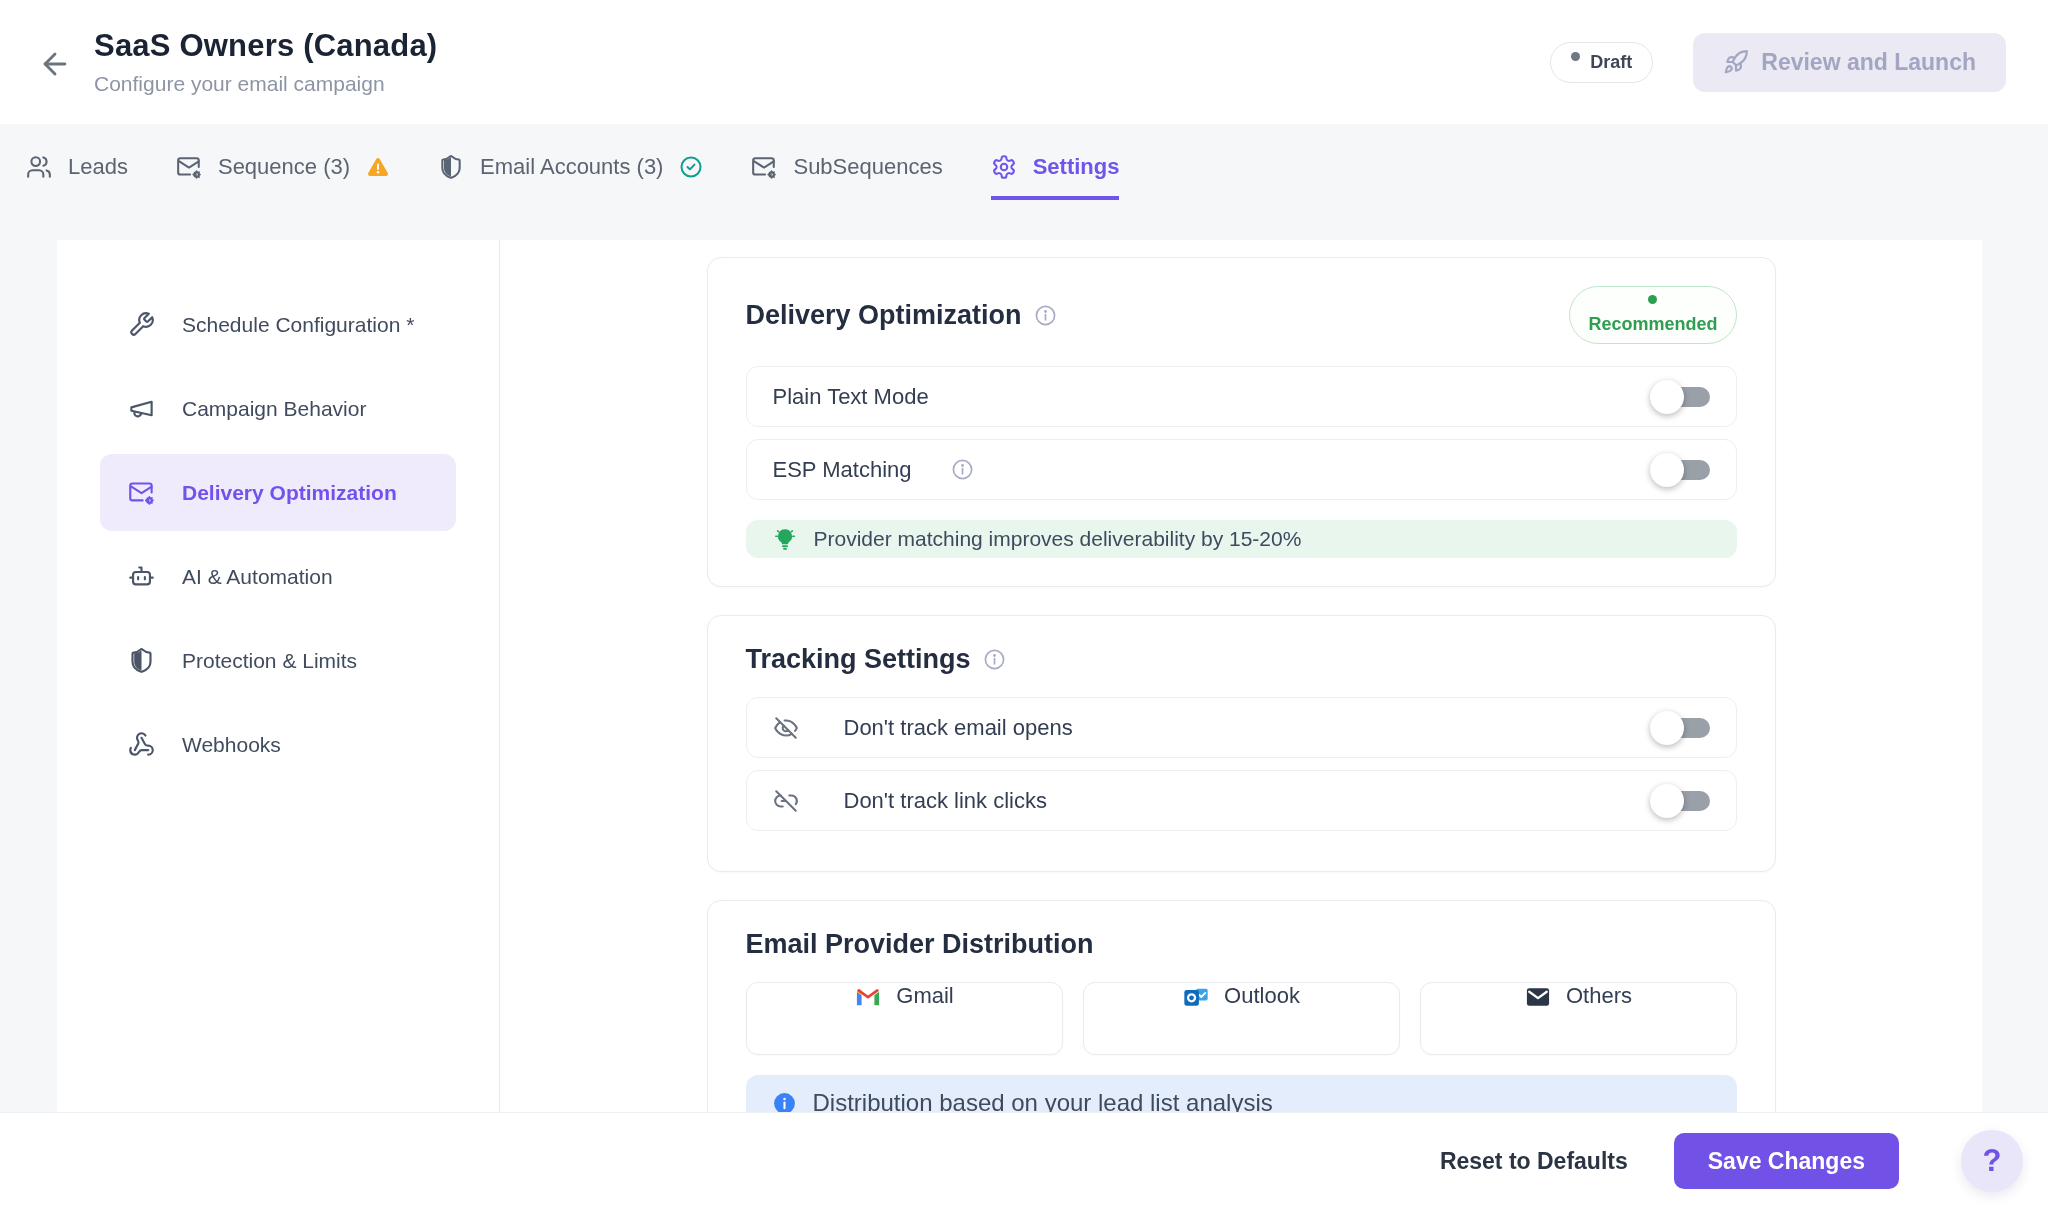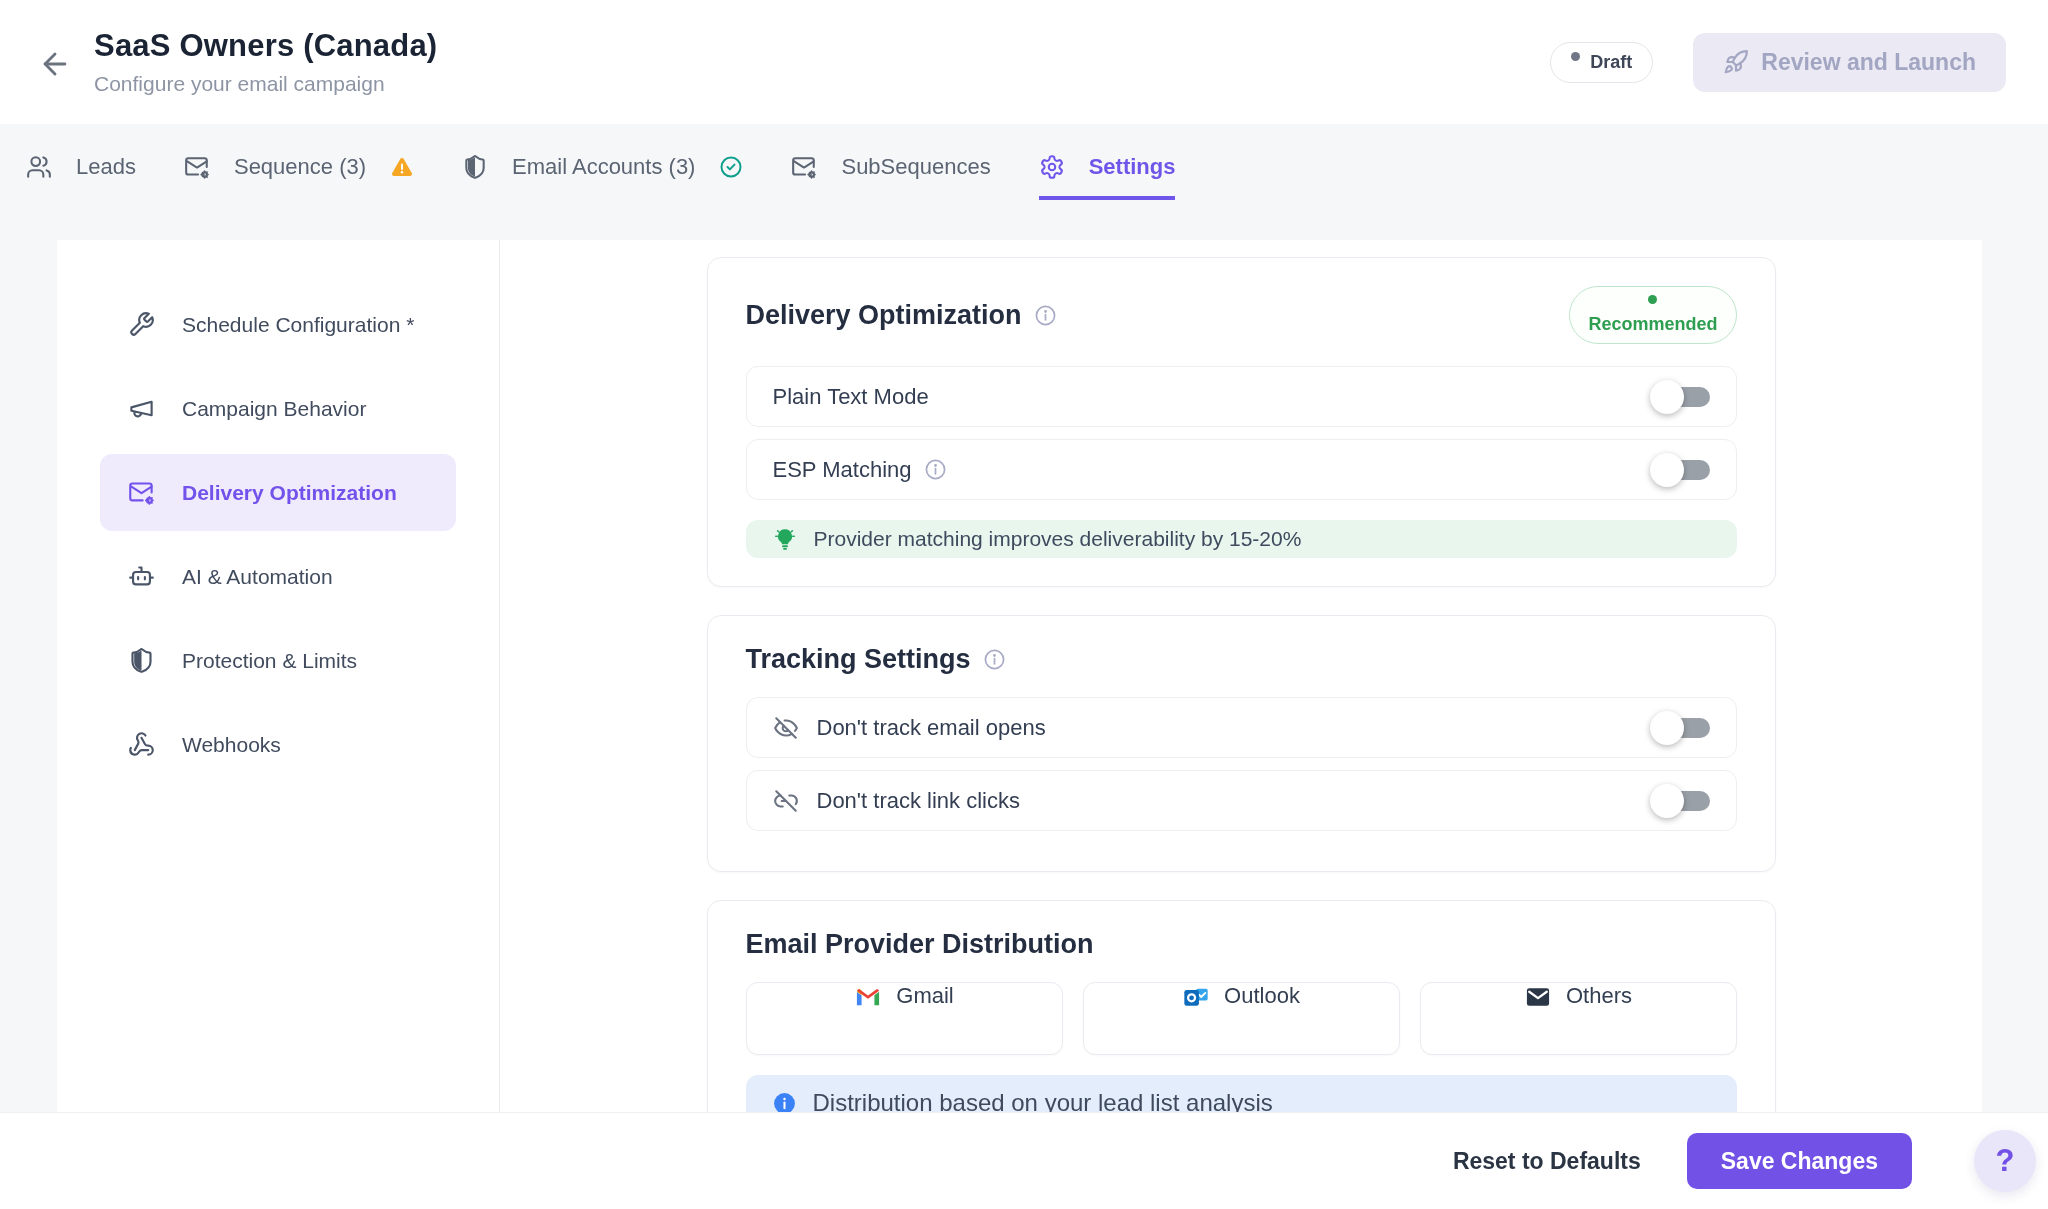--- a/index.html
+++ b/index.html
@@ -36,21 +36,21 @@
     font-family:inherit;
   }
   .launch-btn svg { width:26px; height:26px; }
 
   
   .tabbar {
     position:absolute; left:0; top:124px; width:2048px; height:116px;
     display:flex; align-items:flex-start; gap:48px; padding:30px 0 0 26px;
   }
   .tab {
-    display:flex; align-items:center; gap:24px; font-size:22px; color:#5b6472;
+    display:flex; align-items:center; gap:16px; font-size:22px; color:#5b6472;
     padding-bottom:16px; border-bottom:4px solid transparent; cursor:pointer;
   }
   .tab svg { width:26px; height:26px; }
   .tab.active { color:#6f55e9; font-weight:700; border-bottom-color:#6f55e9; }
   .tab .suffix-icon { width:24px; height:24px; }
 
   
   .panel {
     position:absolute; left:57px; top:240px; width:1925px; height:872px;
     background:#ffffff; display:flex; overflow:hidden;
@@ -80,21 +80,21 @@
 
   .rec-badge {
     display:flex; align-items:center; gap:10px; border:1.5px solid #bfe6cb;
     background:#fdfffd; border-radius:999px; padding:8px 18px;
     font-size:18px; font-weight:700; color:#2e9e50;flex-direction:column;
   }
   .rec-dot { width:9px; height:9px; border-radius:50%; background:#2e9e50; }
 
   .setting-row {
     display:flex; align-items:center; border:1.5px solid #eceef2; border-radius:12px;
-    height:61px; padding:0 26px; margin-bottom:12px;
+    height:61px; padding:0 26px; margin-bottom:12px;gap:27px;
   }
   .setting-row .row-icon { width:26px; height:26px; color:#6b7280; margin-right:18px; }
   .row-label { font-size:22px; color:#333e52; display:flex; align-items:center; }
   .row-spacer { flex:1; }
 
   
   .toggle { position:relative; width:60px; height:34px; cursor:pointer; flex:none; }
   .toggle .track {
     position:absolute; right:0; top:7px; width:50px; height:20px; border-radius:10px;
     background:#9aa0a8;
@@ -124,21 +124,21 @@
     display:flex; align-items:center; gap:16px; background:#e4edfb; border-radius:12px;
     height:56px; padding:0 26px;
   }
   .note-box svg { width:25px; height:25px; flex:none; }
   .note-text { font-size:24px; color:#3f4a5e; }
 
   
   .footer {
     position:absolute; left:0; bottom:0; width:2048px; height:97px;
     background:#ffffff; border-top:1px solid #eef0f4;
-    display:flex; align-items:center; justify-content:flex-end; padding-right:12px;
+    display:flex; align-items:center; justify-content:flex-end; padding-right:25px;
   }
   .reset-btn {
     background:none; border:none; font-size:23px; font-weight:700; color:#2a3443;
     cursor:pointer; font-family:inherit; margin-right:46px;
   }
   .save-btn {
     background:#7251e6; color:#fff; border:none; border-radius:10px;
     height:56px; padding:0 34px; font-size:23px; font-weight:700; cursor:pointer;
     font-family:inherit;
   }

